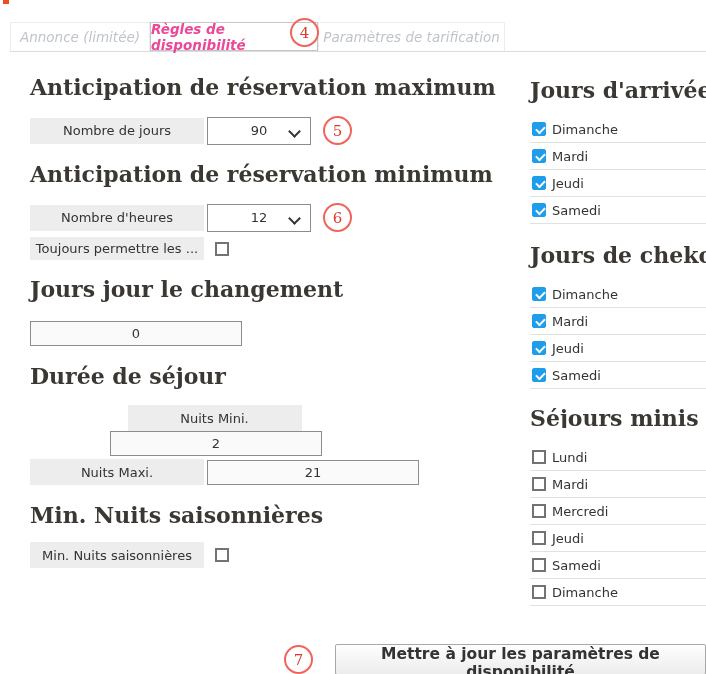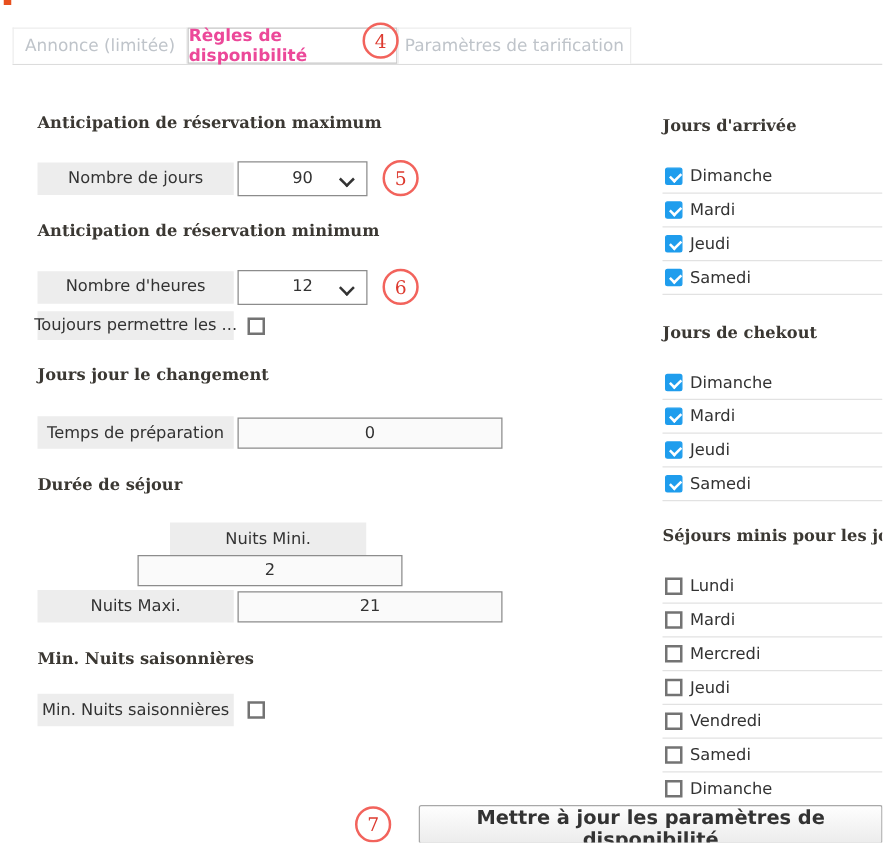--- a/index.html
+++ b/index.html
@@ -7,22 +7,22 @@
     width:706px;height:674px;position:relative;overflow:hidden;
     background:#ffffff;
     font-family:"DejaVu Sans","Liberation Sans",sans-serif;
     color:#333;
   }
   
   .corner-marker{position:absolute;left:3px;top:0;width:6px;height:4px;background:#e8501e;}
 
   
   .tabbar{
-    margin:22px 0 16px 10px;height:29px;display:flex;align-items:stretch;
-    border-bottom:1px solid #dcdcdc;position:relative;z-index:1;
+    margin:22px 0 4px 10px;height:29px;display:flex;align-items:stretch;
+    border-bottom:1px solid #dcdcdc;position:relative;z-index:1;font-style:italic;
   }
   .tab{
     display:flex;align-items:center;justify-content:center;
     font-size:13.5px;cursor:default;background:#fff;box-sizing:border-box;
   }
   .tab.inactive{color:#bfc4ca;border:1px solid #ededed;border-bottom:none;}
   .tab.t1{width:140px;}
   .tab.t2{width:168px;}
   .tab.t3{width:187px;}
   .tab.active{
@@ -38,40 +38,40 @@
   }
   .badge.tab-badge{position:absolute;left:290px;top:18px;z-index:3;background:rgba(255,255,255,0);}
 
   
   .main{display:flex;}
   .col-left{width:372px;margin-left:30px;margin-right:128px;flex:0 0 auto;}
   .col-right{flex:1 1 auto;min-width:0;}
 
   h2{
     font-family:"DejaVu Serif","Liberation Serif",serif;
-    font-size:13px;line-height:20px;font-weight:bold;color:#3b3833;
+    font-size:22px;line-height:20px;font-weight:bold;color:#3b3833;
     margin:0;white-space:nowrap;
   }
   .col-left h2.h-max{margin-top:21px;}
   .col-left h2.h-min{margin-top:19px;}
   .col-left h2.h-chg{margin-top:19px;}
   .col-left h2.h-dur{margin-top:20px;}
   .col-left h2.h-sea{margin-top:20px;}
 
   .form-row{display:flex;align-items:center;}
   .form-row.r-days{margin-top:19px;}
   .form-row.r-hours{margin-top:19px;}
   .form-row.r-always{margin-top:5px;}
   .form-row.r-prep{margin-top:22px;}
   .form-row.r-nmin{margin-top:19px;flex-direction:column;}
   .form-row.r-nmax{margin-top:3px;text-align:right;}
   .form-row.r-seas{margin-top:17px;}
 
   .field-label{
-    width:157px;height:26px;background:#ededed;color:#333;
+    width:174px;height:26px;background:#ededed;color:#333;
     display:flex;align-items:center;justify-content:center;
     font-size:13px;box-sizing:border-box;padding:0 4px;white-space:nowrap;
     flex:0 0 auto;margin-right:3px;
   }
   .field-label.short{height:23px;}
 
   .select-box{
     width:104px;height:28px;border:1px solid #8c8c8c;background:#fff;
     display:flex;align-items:center;justify-content:center;position:relative;
     font-size:13px;box-sizing:border-box;flex:0 0 auto;cursor:default;
@@ -155,21 +155,20 @@
       </div>
       <div class="badge row-badge">6</div>
     </div>
     <div class="form-row r-always">
       <div class="field-label short">Toujours permettre les ...</div>
       <div class="cb unchecked lone"></div>
     </div>
 
     <h2 class="h-chg">Jours jour le changement</h2>
     <div class="form-row r-prep">
-      <div class="field-label">Temps de préparation</div>
       <div class="text-input">0</div>
     </div>
 
     <h2 class="h-dur">Durée de séjour</h2>
     <div class="form-row r-nmin">
       <div class="field-label">Nuits Mini.</div>
       <div class="text-input">2</div>
     </div>
     <div class="form-row r-nmax">
       <div class="field-label">Nuits Maxi.</div>
@@ -239,24 +238,20 @@
       <div class="day-row">
         <div class="cb unchecked"></div>
         <span class="day-label">Mercredi</span>
       </div>
       <div class="day-row">
         <div class="cb unchecked"></div>
         <span class="day-label">Jeudi</span>
       </div>
       <div class="day-row">
         <div class="cb unchecked"></div>
-        <span class="day-label">Vendredi</span>
-      </div>
-      <div class="day-row">
-        <div class="cb unchecked"></div>
         <span class="day-label">Samedi</span>
       </div>
       <div class="day-row">
         <div class="cb unchecked"></div>
         <span class="day-label">Dimanche</span>
       </div>
     </div>
 
   </div>
 </div>

